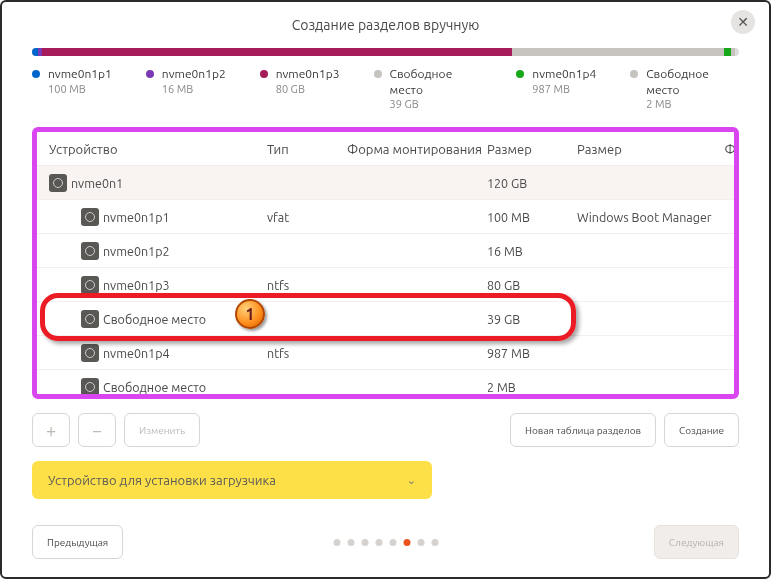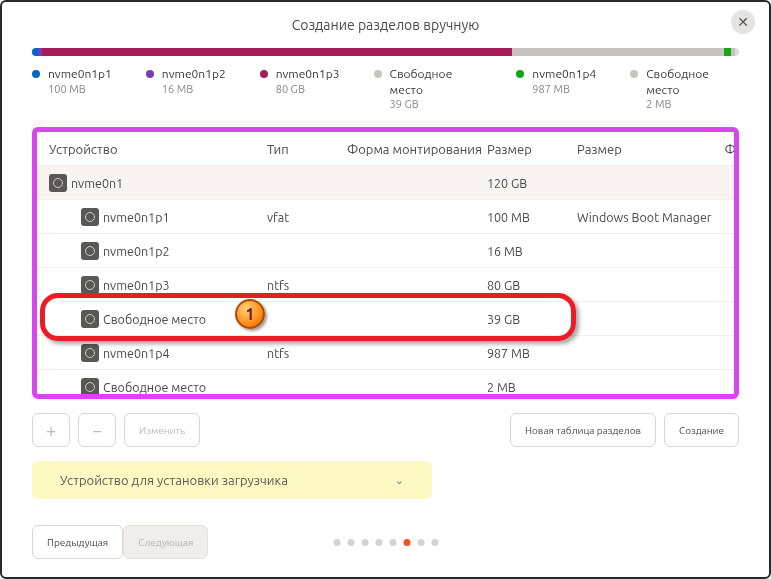--- a/index.html
+++ b/index.html
@@ -174,38 +174,39 @@
   }
   .btn.icon { width:38px; padding:0; font-size:18px; color:#777;}
   .btn.dis { color:#bdb9b5; cursor:default; }
 
   
   .bootloader {
     margin: 14px 30px 0 30px;
     width: 400px;
     height:38px;
     border-radius:6px;
-    background:#fef9c3;
+    background:#fde047;
     display:flex;
     align-items:center;
     justify-content:space-between;
-    padding:0 28px;
+    padding:0 16px;
     color:#5a5a5a;
     font-size:13px;
     cursor:pointer;
   }
   .bootloader .chev { font-size:11px; color:#777; }
 
   
   .footer {
     position:absolute;
     left:0;right:0;bottom:0;
     padding: 14px 30px 18px 30px;
     display:flex;
     align-items:center;
+    justify-content:space-between;
   }
   .pager {
     display:flex;
     gap:7px;
     position:absolute;
     left:50%;
     transform:translateX(-50%);
   }
   .pager .d { width:7px;height:7px;border-radius:50%;background:#d6d2cf;}
   .pager .d.active { background:#e95420; }

